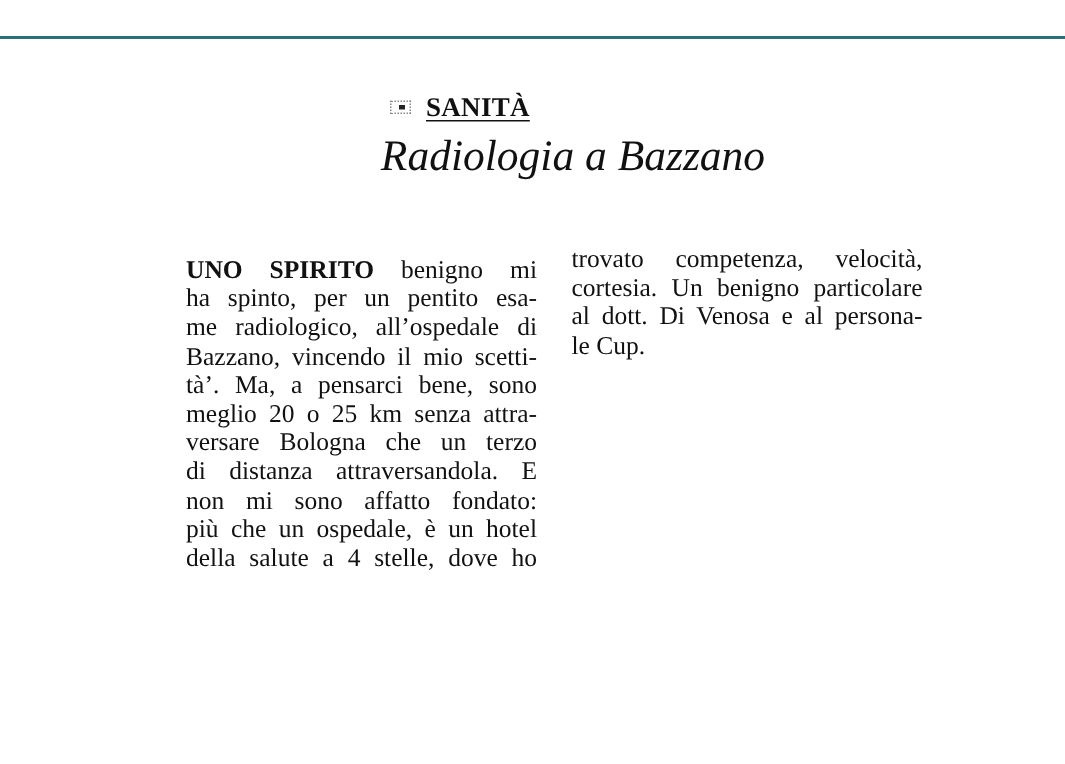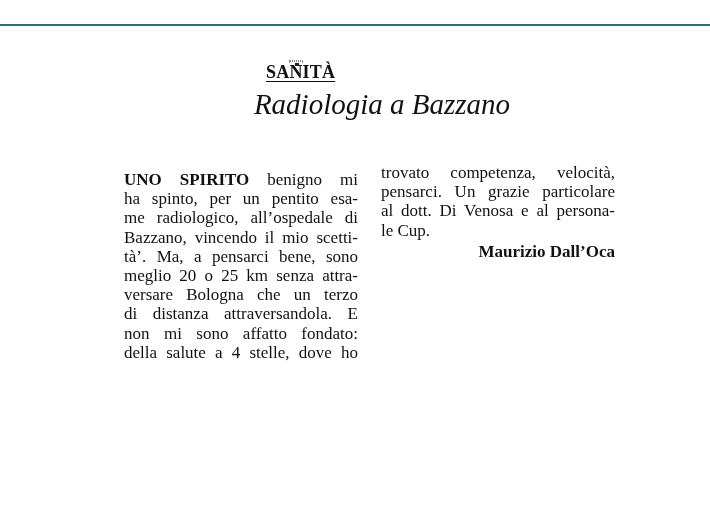--- a/index.html
+++ b/index.html
@@ -23,21 +23,20 @@
       height: 2px;
       background: #2a6f7a;
     }
     .section-heading {
       position: absolute;
       left: 260px;
       top: 60px;
       height: 22px;
       display: flex;
       align-items: center;
-      flex-direction: column;
     }
     .section-icon {
       display: inline-block;
       width: 14px;
       height: 9px;
       margin-right: 4px;
       position: relative;
       border: 1px dotted #888;
       box-sizing: border-box;
     }
@@ -123,22 +122,22 @@
 <div class="col col-left">
   <span class="line"><span class="lead-caps">UNO SPIRITO</span><span> benigno mi</span></span>
   <span class="line">ha spinto, per un pentito esa-</span>
   <span class="line">me radiologico, all’ospedale di</span>
   <span class="line">Bazzano, vincendo il mio scetti-</span>
   <span class="line">tà’. Ma, a pensarci bene, sono</span>
   <span class="line">meglio 20 o 25 km senza attra-</span>
   <span class="line">versare Bologna che un terzo</span>
   <span class="line">di distanza attraversandola. E</span>
   <span class="line">non mi sono affatto fondato:</span>
+  <span class="line">più che un ospedale, è un hotel</span>
   <span class="line">della salute a 4 stelle, dove ho</span>
 </div>
 
 <div class="col col-right">
   <span class="line">trovato competenza, velocità,</span>
-  <span class="line">pensarci. Un grazie particolare</span>
+  <span class="line">cortesia. Un benigno particolare</span>
   <span class="line">al dott. Di Venosa e al persona-</span>
   <span class="line last">le Cup.</span>
-  <span class="signature">Maurizio Dall’Oca</span>
 </div>
 
 </body></html>

